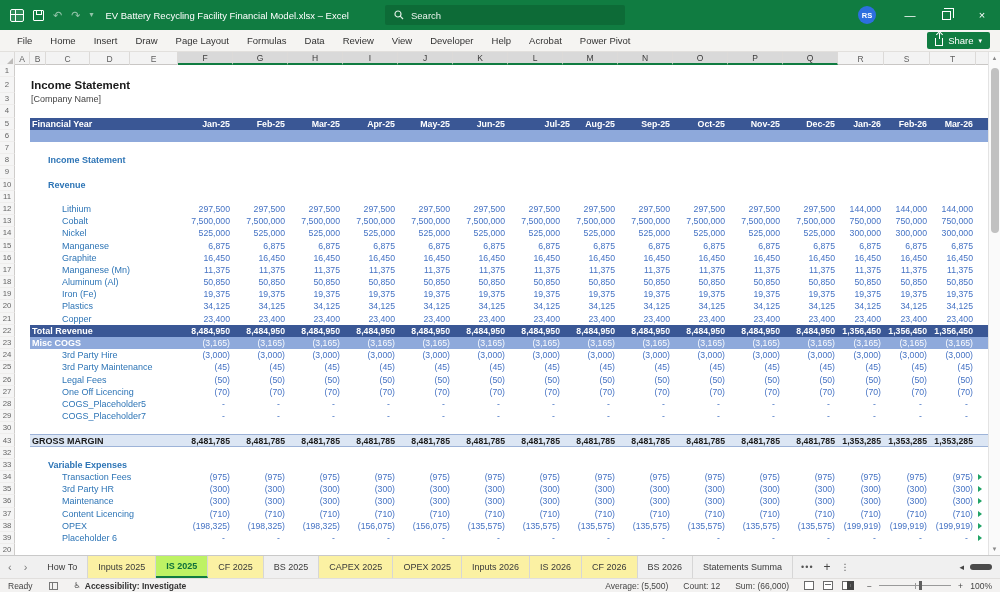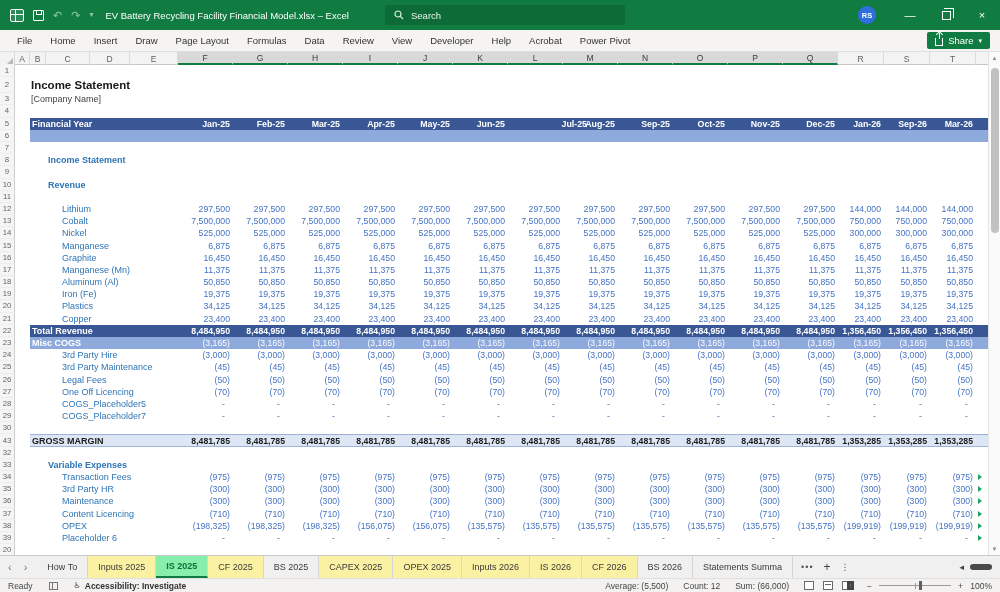--- a/index.html
+++ b/index.html
@@ -83,21 +83,21 @@
   .vs-thumb { position:absolute; top:4px; left:2px; width:8px; height:165px; background:#C1C1C1; border-radius:4px; }
   .vs-bottom { margin-top:auto; }
 
   
   .tabstrip { height:23px; background:#F0F0F0; border-top:1px solid #C9C9C9; display:flex; align-items:stretch; }
   .tabnav { display:flex; align-items:center; gap:12px; padding:0 10px 0 8px; color:#777; font-size:11px; }
   .tabs { display:flex; align-items:stretch; }
   .sheettab { display:flex; align-items:center; padding:0 10px; font-size:9px; color:#3a3a3a;
     border-right:1px solid #D6D6D6; white-space:nowrap; }
   .sheettab.yellow { background:var(--tab-yellow,#FBF1A3); }
-  .sheettab.active { background:#86efac; color:#0E703B; font-weight:bold; border-bottom:2px solid var(--green,#107C41); }
+  .sheettab.active { background:#bef264; color:#0E703B; font-weight:bold; border-bottom:2px solid var(--green,#107C41); }
   .tab-extra { display:flex; align-items:center; gap:10px; padding:0 8px; color:#555; font-size:9px; }
   .hscroll { margin-left:auto; display:flex; align-items:center; gap:6px; padding-right:8px; color:#444; font-size:9px; }
   .hs-pill { width:22px; height:6px; background:#4a4a4a; border-radius:3px; }
 
   
   .statusbar { height:14px; background:#F3F2F1; border-top:1px solid #E1DFDD; display:flex; align-items:center;
     padding:0 8px; font-size:8.5px; color:#444; }
   .sb-left { display:flex; align-items:center; gap:16px; }
   .macro-ic { width:9px; height:8px; border:1px solid #777; position:relative; }
   .macro-ic:before { content:""; position:absolute; left:2.6px; top:-1px; bottom:-1px; width:1px; background:#777; }
@@ -219,28 +219,28 @@
           <div class="rn">5</div>
           <div class="rc">
             <div class="bandfill dark"></div>
             <div class="bandlabel">Financial Year</div>
             <div class="vcell mh" style="left: 163px; width: 55px;">Jan-25</div>
             <div class="vcell mh" style="left: 218px; width: 55px;">Feb-25</div>
             <div class="vcell mh" style="left: 273px; width: 55px;">Mar-25</div>
             <div class="vcell mh" style="left: 328px; width: 55px;">Apr-25</div>
             <div class="vcell mh" style="left: 383px; width: 55px;">May-25</div>
             <div class="vcell mh" style="left: 438px; width: 55px;">Jun-25</div>
-            <div class="vcell mh" style="left: 520px; width: 55px;">Jul-25</div>
+            <div class="vcell mh" style="left: 503px; width: 55px;">Jul-25</div>
             <div class="vcell mh" style="left: 548px; width: 55px;">Aug-25</div>
             <div class="vcell mh" style="left: 603px; width: 55px;">Sep-25</div>
             <div class="vcell mh" style="left: 658px; width: 55px;">Oct-25</div>
             <div class="vcell mh" style="left: 713px; width: 55px;">Nov-25</div>
             <div class="vcell mh" style="left: 768px; width: 55px;">Dec-25</div>
             <div class="vcell mh" style="left: 823px; width: 46px;">Jan-26</div>
-            <div class="vcell mh" style="left: 869px; width: 46px;">Sep-26</div>
+            <div class="vcell mh" style="left: 869px; width: 46px;">Feb-26</div>
             <div class="vcell mh" style="left: 915px; width: 46px;">Mar-26</div>
           </div>
         </div>
         <div class="g-row">
           <div class="rn">6</div>
           <div class="rc">
             <div class="bandfill light"></div>
           </div>
         </div>
         <div class="g-row">

